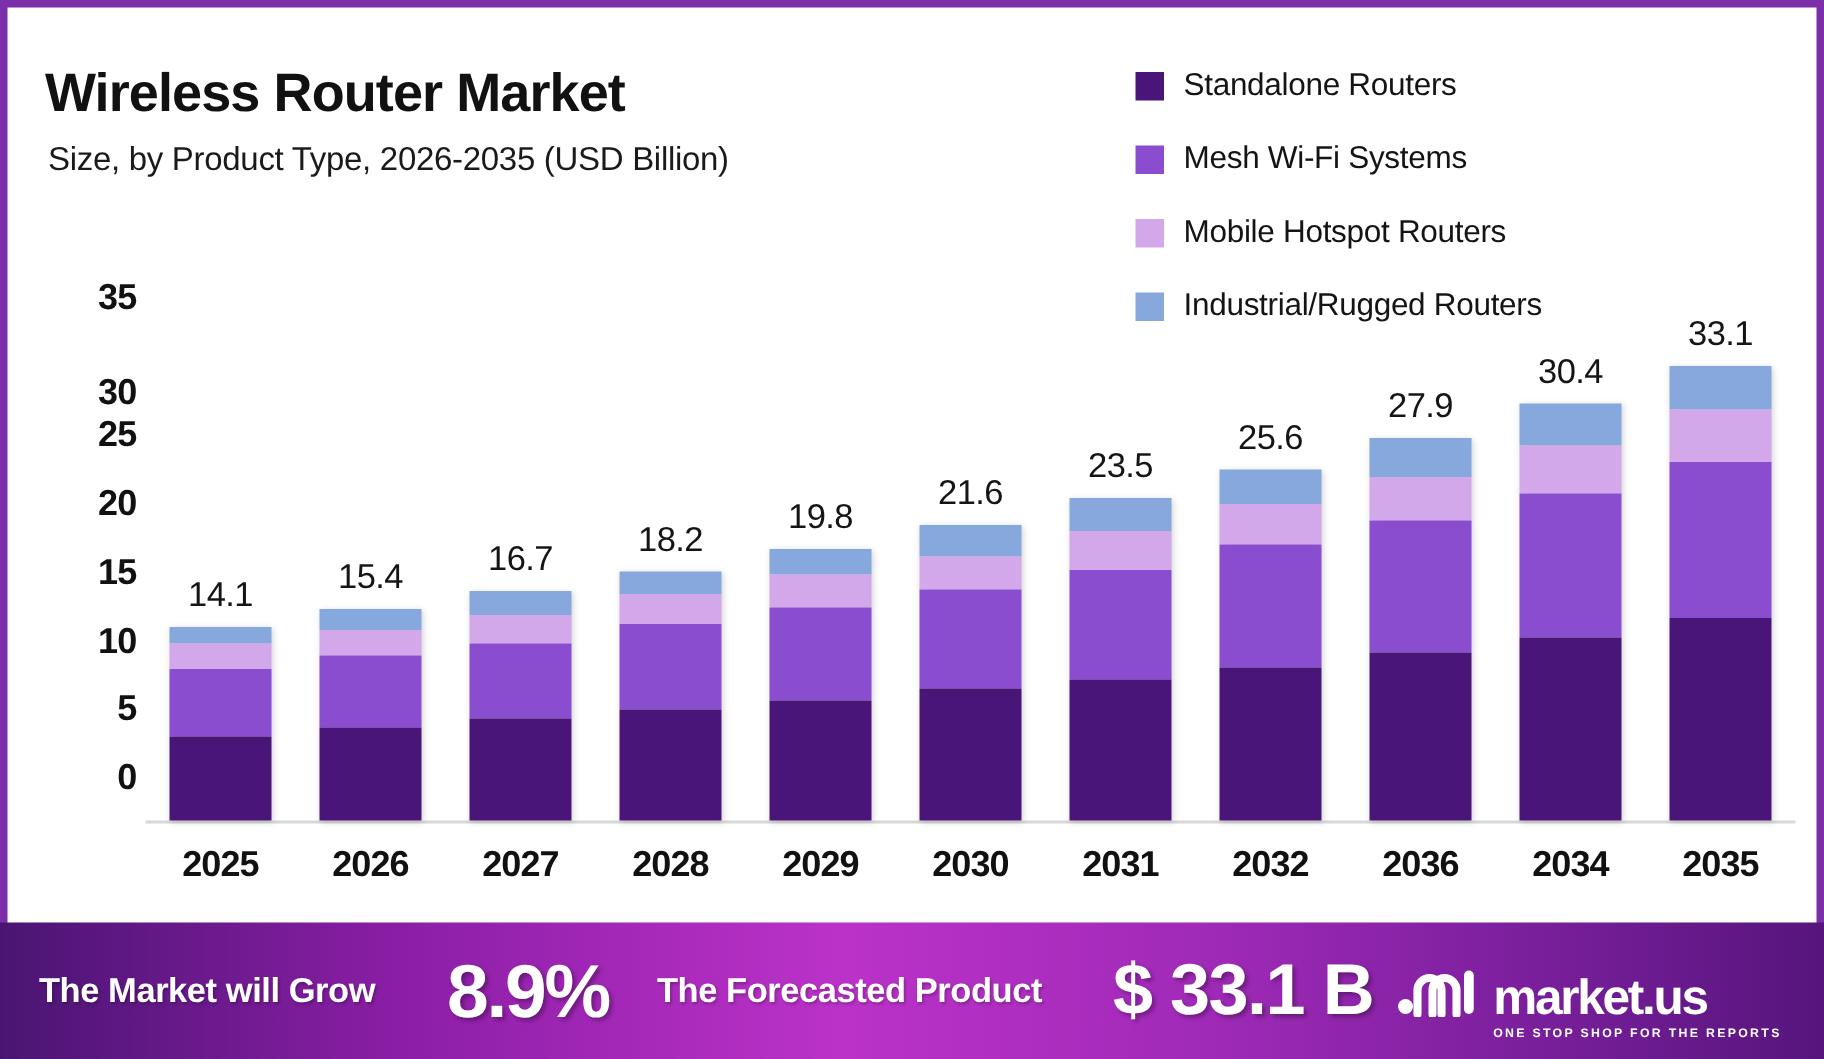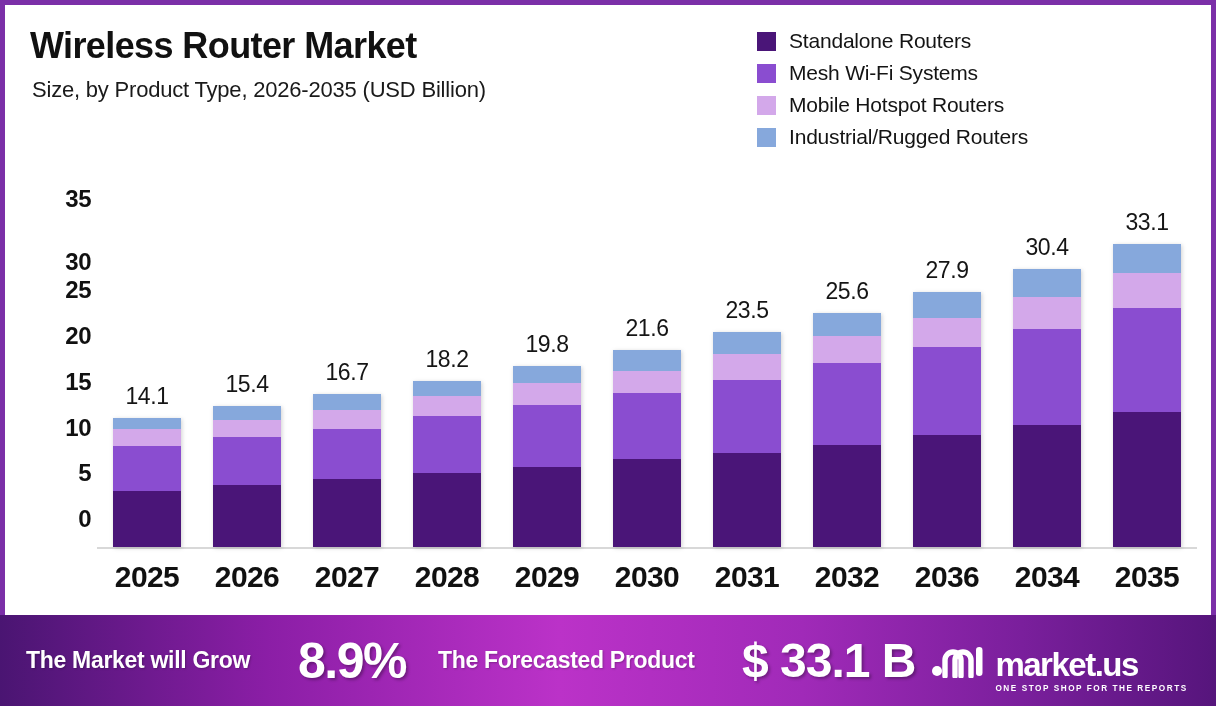--- a/index.html
+++ b/index.html
@@ -14,36 +14,36 @@
     width: 1216px;
     height: 706px;
     background: #ffffff;
     border-left: 5px solid #7b2fa8;
     border-top: 5px solid #7b2fa8;
     border-right: 5px solid #7b2fa8;
     border-bottom: 0;
   }
 
   
-  #header { position: absolute; left: 0; top: 0; width: 1081px; height: 160px; }
+  #header { position: absolute; left: 0; top: 16px; width: 1081px; height: 160px; }
   #title {
     position: absolute; left: 25px; top: 20px;
     font-size: 36px; font-weight: 700; color: #111111;
     letter-spacing: -0.6px; white-space: nowrap;
   }
   #subtitle {
     position: absolute; left: 27px; top: 72px;
     font-size: 22px; font-weight: 400; color: #1a1a1a;
     letter-spacing: -0.2px; white-space: nowrap;
   }
 
   
   #legend {
     position: absolute; right: 58px; top: 22px;
-    display: flex; flex-direction: column; gap: 4px;
+    display: flex; flex-direction: column; gap: 21px;
   }
   .legend-row { display: flex; align-items: center; gap: 13px; height: 28px; }
   .legend-swatch { width: 19px; height: 19px; flex: 0 0 19px; }
   .legend-label {
     font-size: 21px; color: #141414; white-space: nowrap;
     letter-spacing: -0.2px;
   }
 
   
   #plot { position: absolute; left: 0; top: 160px; width: 1206px; height: 440px; }
@@ -82,21 +82,21 @@
     text-align: center;
     font-size: 23px; color: #151515; letter-spacing: -0.4px;
   }
   #xlabels {
     position: absolute; left: 92px; bottom: 8px;
     width: 1100px; height: 40px;
     display: flex; align-items: center; justify-content: space-around;
   }
   .xtick {
     width: 68px; text-align: center;
-    font-size: 30px; font-weight: 700; color: #111111;
+    font-size: 24px; font-weight: 700; color: #111111;
     letter-spacing: -0.6px;
   }
 
   
   #banner {
     position: absolute; left: -5px; bottom: 0;
     width: 1216px; height: 91px;
     background: linear-gradient(90deg,#4a1572 0%,#8b1ea6 22%,#bb32c8 46%,#a02ab8 66%,#7a1f9c 84%,#56157c 100%);
     display: flex; align-items: center;
   }

